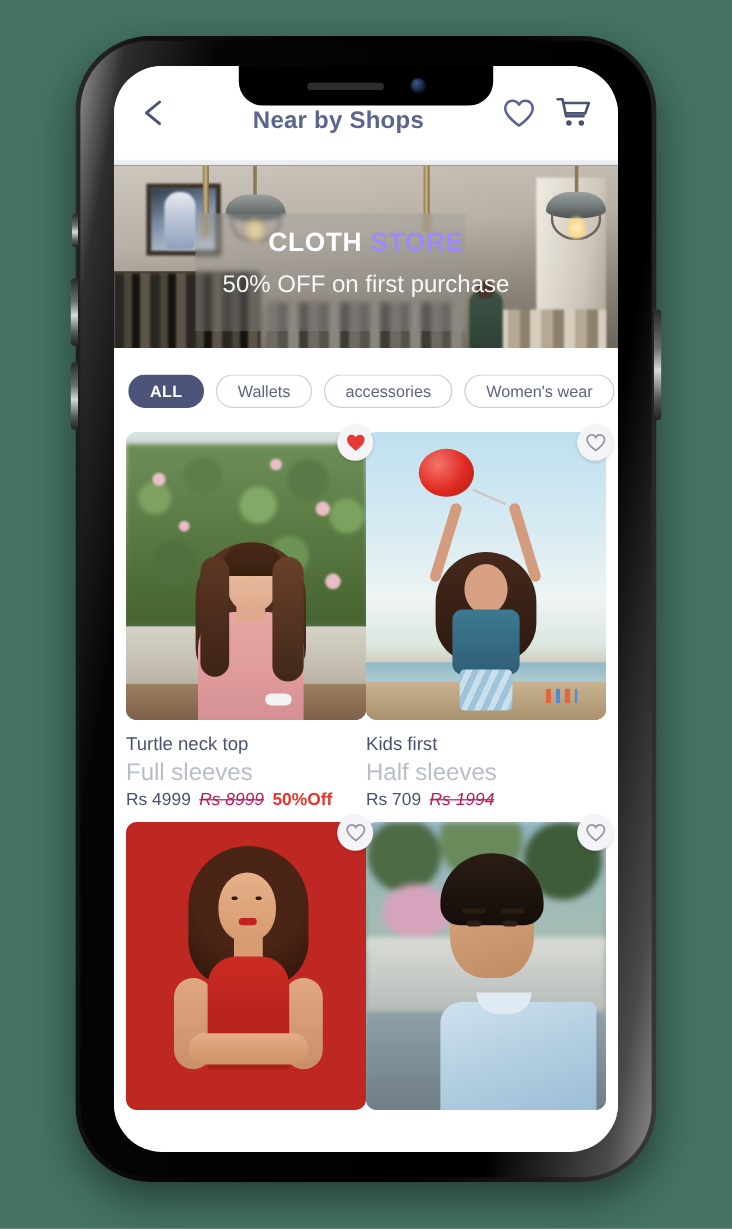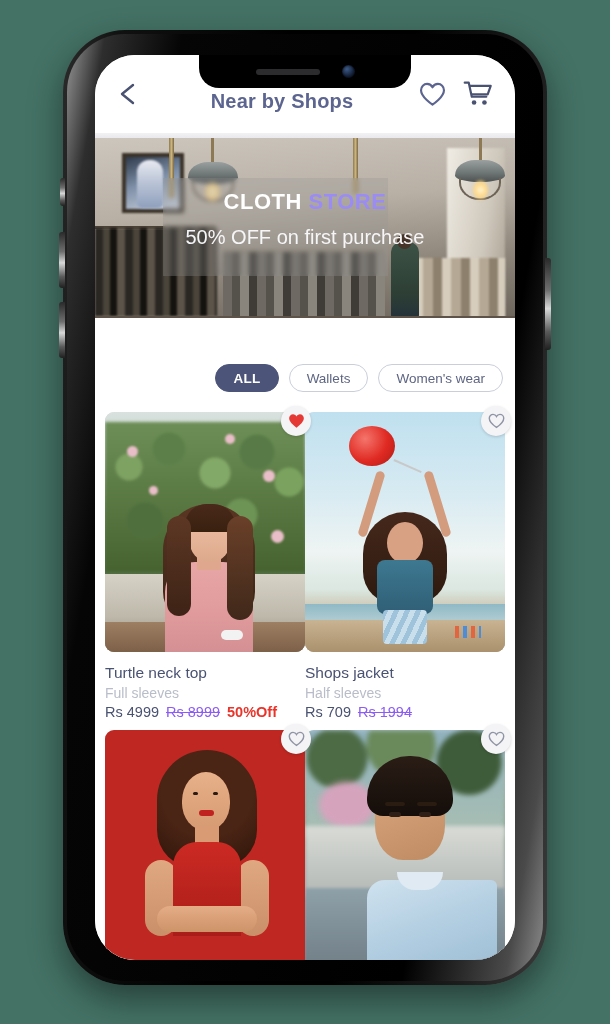--- a/index.html
+++ b/index.html
@@ -65,21 +65,21 @@
     flex:1; text-align:center;
     font-size:20px; font-weight:700; color:#5c6590;
     letter-spacing:.2px; margin-top:14px;
   }
   .header-icon { flex:0 0 30px; display:flex; align-items:center; justify-content:center; cursor:pointer; }
   #wishlist-icon { margin-right:16px; }
 
   #header-divider { height:5px; background:linear-gradient(180deg,#f2f2f4,#e9e9ee); }
 
   
-  #promo-banner { position:relative; height:180px; overflow:hidden; background:#000000; }
+  #promo-banner { position:relative; height:152px; overflow:hidden; background:#000000; }
   #banner-photo { position:absolute; inset:0; }
   .bp { position:absolute; }
   #bp-wall { inset:0; background:linear-gradient(175deg,#cdc6bd 0%,#b8b0a5 38%,#8d857a 70%,#6d665c 100%); }
   #bp-leftpic { left:27px; top:15px; width:62px; height:60px; background:linear-gradient(160deg,#2f3a4c,#7d8ea6 45%,#cfd7e2); border:4px solid #3a3228; filter:blur(1.1px); }
   #bp-mannequin { left:42px; top:22px; width:26px; height:48px; background:linear-gradient(180deg,#e8eaf0 0%,#b9c3d6 48%,#8fa0bd 100%); border-radius:12px 12px 5px 5px; filter:blur(1px); }
   #bp-rail-l { left:0; top:88px; width:120px; height:3px; background:#4b4237; }
   #bp-clothes-l { left:0; top:90px; width:122px; height:88px;
      background:repeating-linear-gradient(90deg,#2a2723 0 8px,#4a443a 8px 15px,#15130f 15px 22px,#5c5448 22px 30px);
      filter:blur(.8px); }
   #bp-rail-c { left:128px; top:112px; width:160px; height:3px; background:#8a7f6d; }
@@ -133,22 +133,22 @@
   }
   #search-input {
     flex:1; border:none; outline:none;
     font-family:"Liberation Sans", sans-serif;
     font-size:15.5px; color:#8d93a5; text-align:center;
   }
   #search-input::placeholder { color:#9aa0b0; }
 
   
   #category-chips {
-    display:flex; gap:10px; margin-top:24px; padding:0 12px;
-    overflow:hidden; white-space:nowrap;justify-content:flex-end;
+    display:flex; gap:10px; padding:0 12px;
+    overflow:hidden; white-space:nowrap;
   }
   .chip {
     flex:0 0 auto; height:28px; padding:0 17px;
     border-radius:16px; border:1.3px solid #c9cedb;
     display:flex; align-items:center; justify-content:center;
     font-size:13.5px; color:#5d6583; background:#fff; cursor:pointer;
   }
   .chip.selected { background:#4c5579; border-color:#4c5579; color:#fff; font-weight:600; letter-spacing:.3px; }
 
   
@@ -161,24 +161,24 @@
     width:100%; height:240px; border-radius:9px; overflow:hidden;
     position:relative; background:#dcdcdc;
   }
   .fav-badge {
     position:absolute; right:-6px; top:-6px; z-index:6;
     width:30px; height:30px; border-radius:50%;
     background:#f4f4f6; display:flex; align-items:center; justify-content:center;
     box-shadow:0 1px 3px rgba(0,0,0,.16); cursor:pointer;
   }
   .product-name { margin-top:12px; font-size:15.5px; color:#4a5272; }
-  .product-sub  { margin-top:3px; font-size:14px; color:#b9bdc9; }
+  .product-sub  { margin-top:3px; font-size:20px; color:#b9bdc9; }
   .product-price-row { margin-top:3px; display:flex; align-items:baseline; gap:7px; font-size:14.5px; }
   .price-now { color:#4a5272; }
-  .price-old { color:#8b5cf6; text-decoration:line-through; }
+  .price-old { color:#be185d; text-decoration:line-through;font-style:italic; }
   .price-off { color:#e8342a; font-weight:600; }
 
   
   .ph { position:absolute; }
   
   #img1-bg { inset:0; background:linear-gradient(180deg,#d9e2df 0%,#bccbbe 18%,#6f8a5d 42%,#4e6b42 72%,#8f9079 100%); }
   #img1-foliage { left:0; top:10px; width:100%; height:150px;
      background:
       radial-gradient(circle at 12% 30%, #7ea262 0 13px, transparent 14px),
       radial-gradient(circle at 32% 18%, #5c7f49 0 16px, transparent 17px),
@@ -332,20 +332,21 @@
         <div id="banner-subtitle">50% OFF on first purchase</div>
       </div>
     </div>
 
     <div id="content">
 
 
       <div id="category-chips">
         <div class="chip selected">ALL</div>
         <div class="chip">Wallets</div>
+        <div class="chip">accessories</div>
         <div class="chip">Women's wear</div>
 
       </div>
 
       <div id="product-grid">
 
         <div class="product-card">
           <div class="product-image">
             <div class="ph" id="img1-bg"></div>
             <div class="ph" id="img1-foliage"></div>
@@ -394,21 +395,21 @@
             <div class="ph" id="img2-shirt"></div>
             <div class="ph" id="img2-jacket"></div>
             <div class="ph" id="img2-shorts"></div>
             <div class="ph" id="img2-beachers"></div>
           </div>
           <div class="fav-badge">
             <svg width="17" height="16" viewBox="0 0 24 22">
               <path d="M12 20 C12 20 1.8 13.4 1.8 7.2 C1.8 3.9 4.3 1.6 7.2 1.6 C9.3 1.6 11.1 2.8 12 4.6 C12.9 2.8 14.7 1.6 16.8 1.6 C19.7 1.6 22.2 3.9 22.2 7.2 C22.2 13.4 12 20 12 20 Z" fill="none" stroke="#9095a6" stroke-width="2"></path>
             </svg>
           </div>
-          <div class="product-name">Shops jacket</div>
+          <div class="product-name">Kids first</div>
           <div class="product-sub">Half sleeves</div>
           <div class="product-price-row">
             <span class="price-now">Rs 709</span>
             <span class="price-old">Rs 1994</span>
             <span class="price-off"></span>
           </div>
         </div>
 
         <div class="product-card">
           <div class="product-image">

